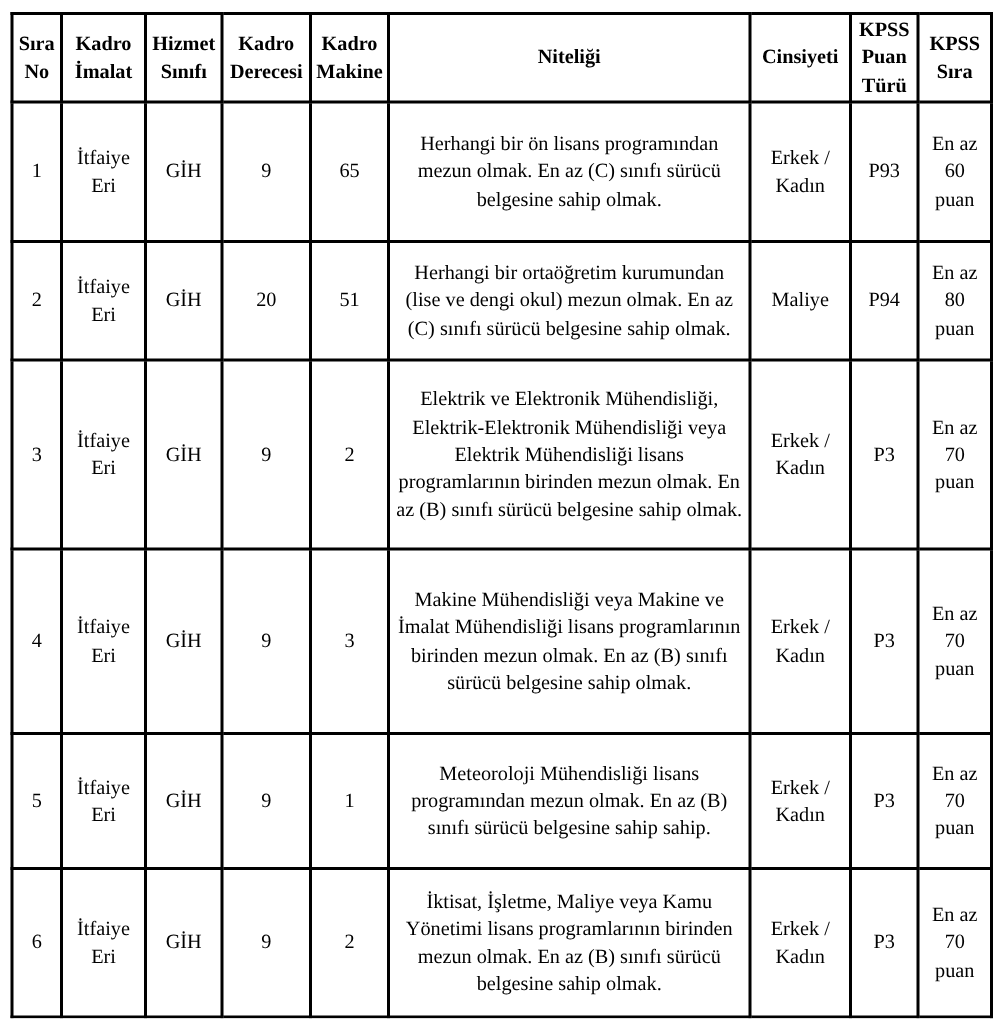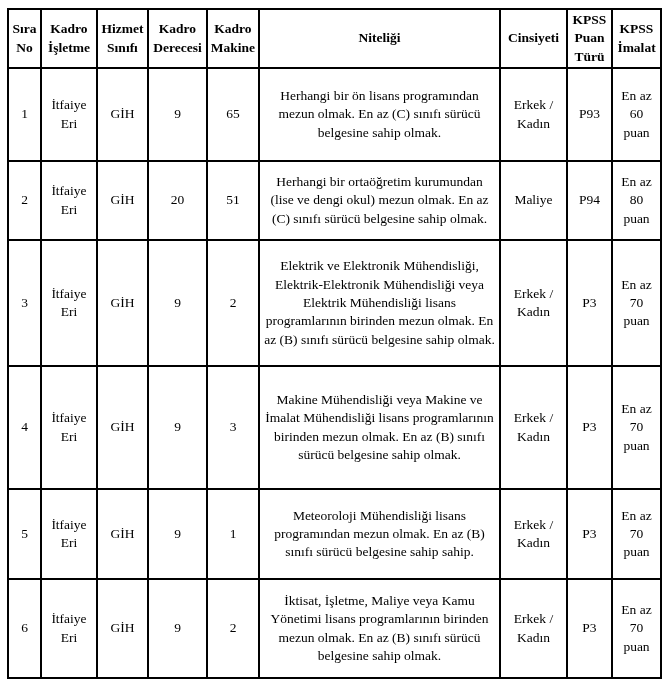--- a/index.html
+++ b/index.html
@@ -60,28 +60,28 @@
       <col style="width:59px">
       <col style="width:52px">
       <col style="width:241px">
       <col style="width:67px">
       <col style="width:45px">
       <col style="width:49px">
     </colgroup>
     <thead>
       <tr class="h-header">
         <th>Sıra No</th>
-        <th>Kadro İşletme</th>
+        <th>Kadro İmalat</th>
         <th>Hizmet Sınıfı</th>
         <th>Kadro Derecesi</th>
         <th>Kadro Makine</th>
         <th>Niteliği</th>
         <th>Cinsiyeti</th>
         <th>KPSS Puan Türü</th>
-        <th>KPSS İmalat</th>
+        <th>KPSS Sıra</th>
       </tr>
     </thead>
     <tbody>
       <tr class="h-row1">
         <td>1</td>
         <td>İtfaiye Eri</td>
         <td>GİH</td>
         <td>9</td>
         <td>65</td>
         <td class="col-niteligi">Herhangi bir ön lisans programından mezun olmak. En az (C) sınıfı sürücü belgesine sahip olmak.</td>

